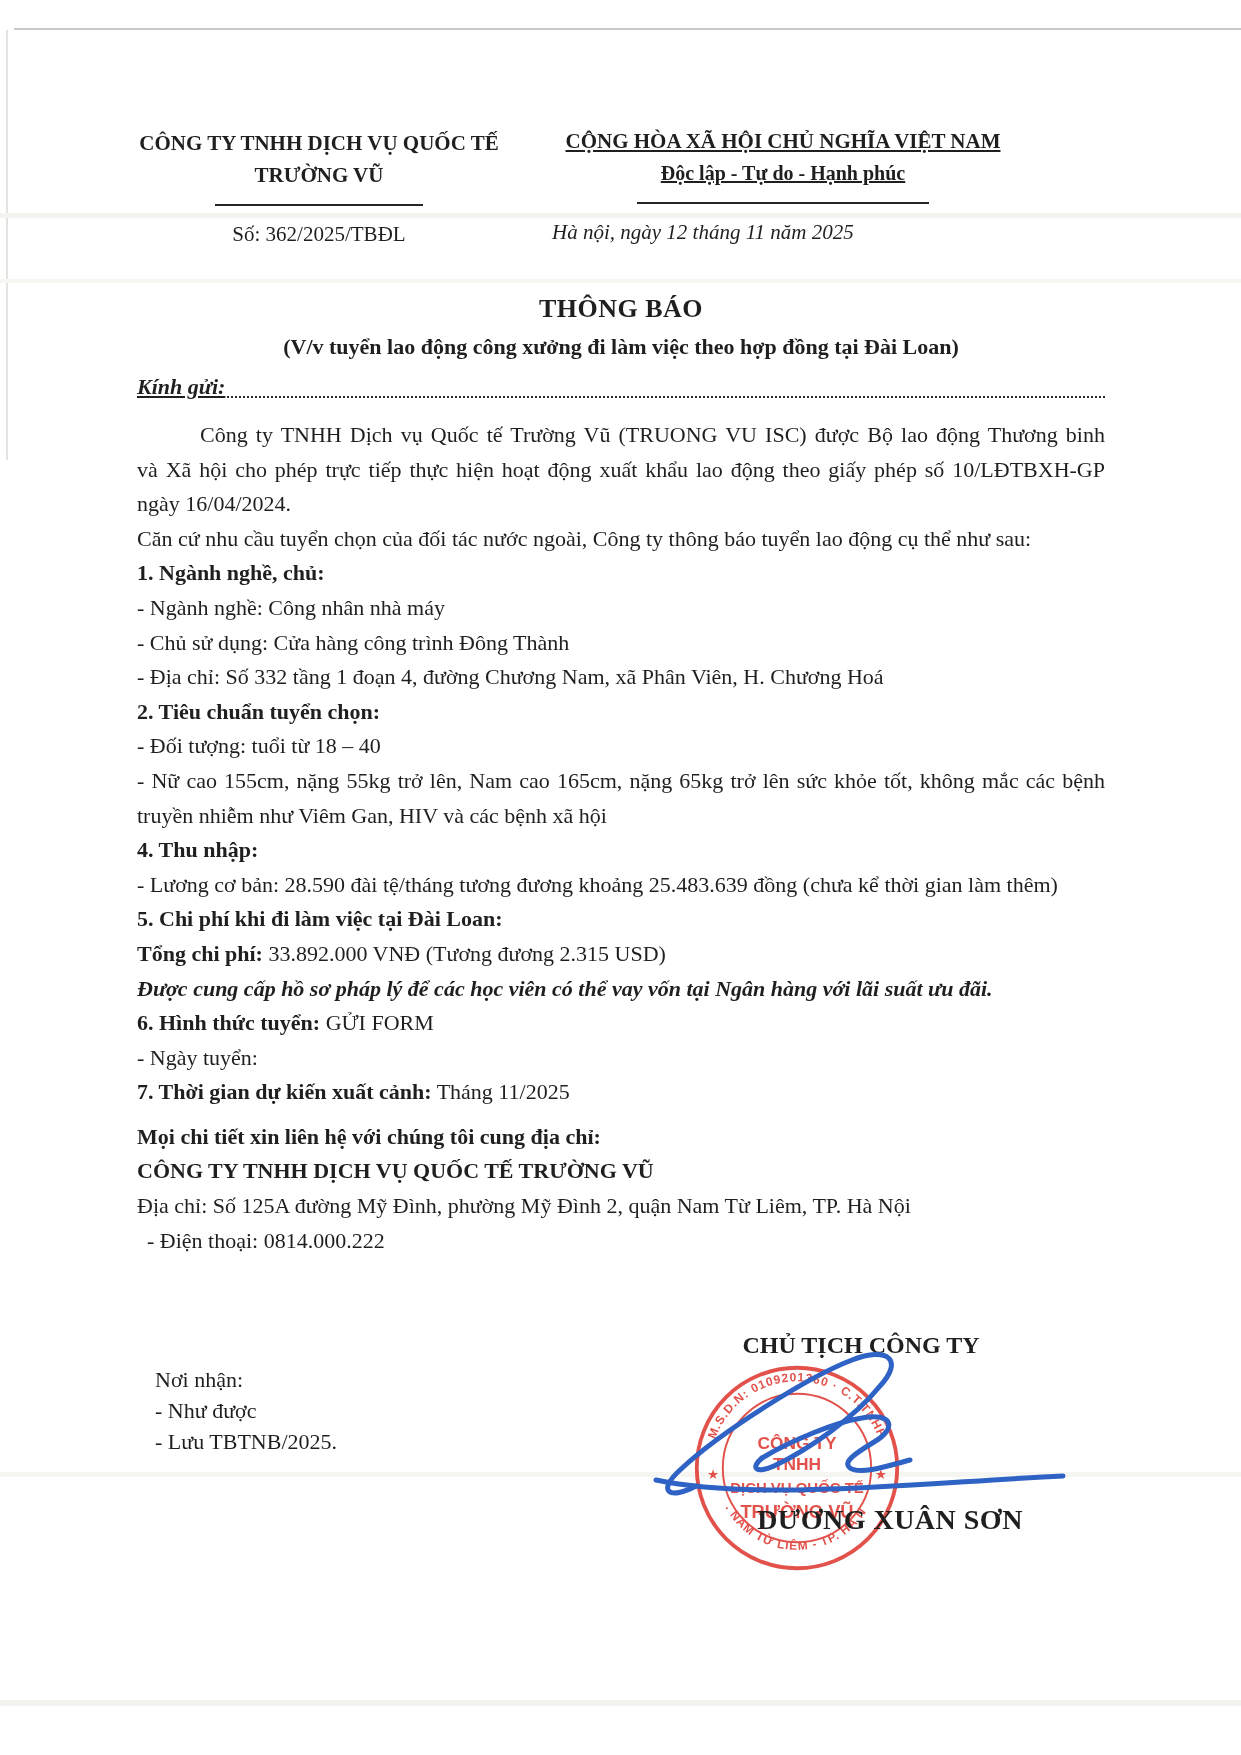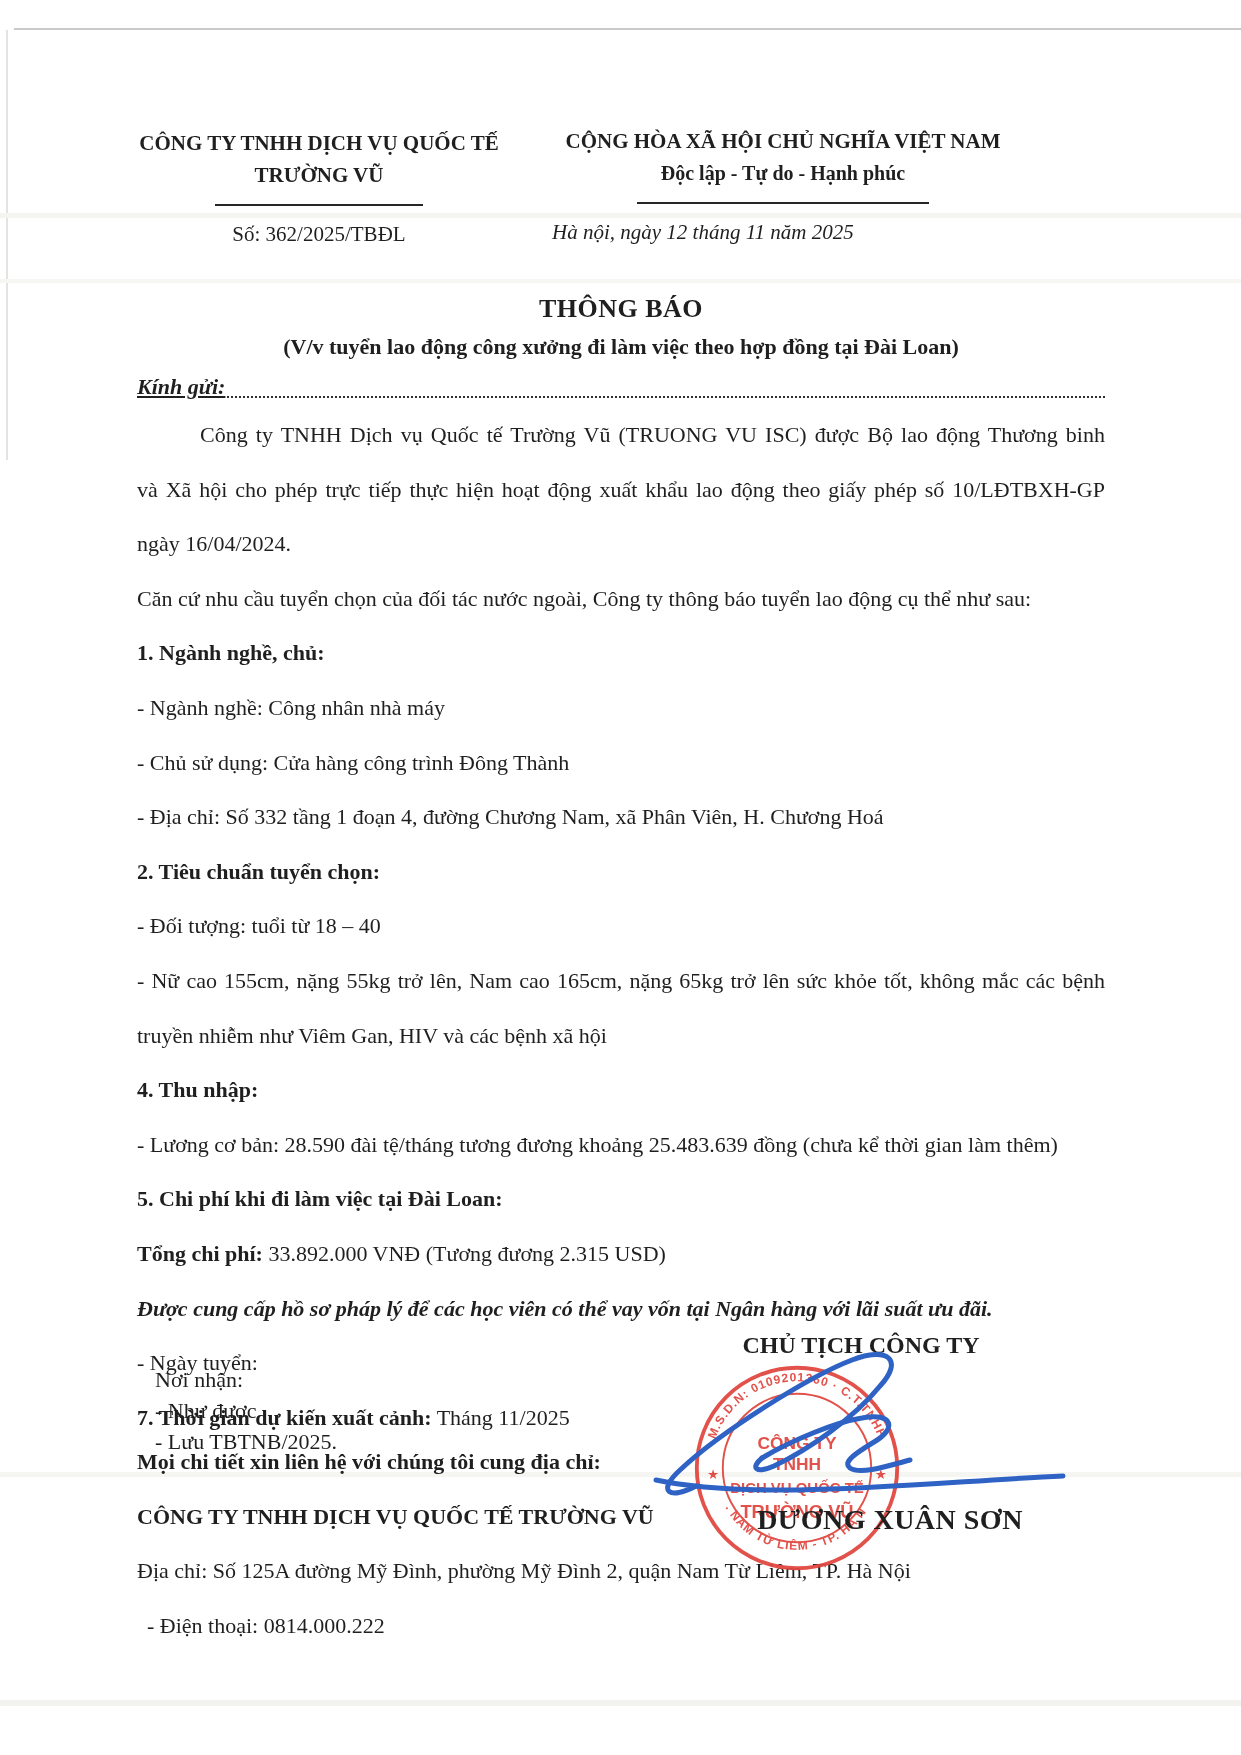--- a/index.html
+++ b/index.html
@@ -15,38 +15,38 @@
   .scan-topline{position:absolute;left:14px;top:28px;width:1227px;height:2px;background:#c9c9c9;}
   .scan-leftline{position:absolute;left:6px;top:30px;width:2px;height:430px;background:#e3e3e0;}
   .band{position:absolute;left:0;width:1241px;}
   .band1{top:213px;height:5px;background:#f4f4f1;}
   .band2{top:279px;height:4px;background:#f6f6f3;}
   .band3{top:1472px;height:5px;background:#f5f5f2;}
   .band4{top:1700px;height:6px;background:#f2f2ef;}
 
   
   .hdr-left{position:absolute;left:128px;top:128px;width:382px;text-align:center;}
-  .hdr-right{position:absolute;left:552px;top:126px;width:462px;text-align:center;}
+  .hdr-right{position:absolute;left:552px;top:126px;width:462px;text-align:center;text-decoration:underline;}
   .hdr-line1{font-weight:bold;font-size:21px;line-height:30px;text-align:center;}
   .hdr-line2{font-weight:bold;font-size:21px;line-height:34px;}
   .hdr-right .hdr-line2{font-size:20px;line-height:34px;}
   .hdr-rule{display:inline-block;height:0;border-bottom:2px solid #262626;}
   .rule-left{width:208px;margin-top:8px;}
   .rule-right{width:292px;margin-top:3px;}
   .doc-number{position:absolute;left:128px;top:222px;width:382px;text-align:center;font-size:21px;}
   .date-line{position:absolute;left:552px;top:220px;width:462px;font-size:21px;font-style:italic;}
 
   
   .body-col{position:absolute;left:137px;top:290px;width:968px;font-size:22px;line-height:35px;}
   .doc-title{text-align:center;font-weight:bold;font-size:26px;line-height:38px;letter-spacing:.5px;}
   .doc-subtitle{text-align:center;font-weight:bold;font-size:22px;line-height:37px;}
   .kinhgui-row{display:flex;align-items:flex-end;margin-top:4px;line-height:35px;}
   .kinhgui-label{font-weight:bold;font-style:italic;text-decoration:underline;white-space:nowrap;}
   .leader{flex:1;border-bottom:2px dotted #2c2c2c;margin-bottom:6px;margin-left:2px;}
-  .p-line{line-height:34.6px;margin-top:20px;}
+  .p-line{line-height:34.6px;}
   .just{text-align:justify;text-align-last:justify;}
   .indent{text-indent:63px;}
   .b{font-weight:bold;}
   .bi{font-weight:bold;font-style:italic;}
   .gap{margin-top:14px;}
   .contact-gap{margin-top:10px;}
   .phone{padding-left:10px;}
 
   
   .recipients{position:absolute;left:155px;top:1364px;font-size:22px;line-height:31px;}
@@ -105,20 +105,21 @@
     <div class="p-line">truyền nhiễm như Viêm Gan, HIV và các bệnh xã hội</div>
 
 
     <div class="p-line b">4. Thu nhập:</div>
     <div class="p-line">- Lương cơ bản: 28.590 đài tệ/tháng tương đương khoảng 25.483.639 đồng (chưa kể thời gian làm thêm)</div>
 
     <div class="p-line b">5. Chi phí khi đi làm việc tại Đài Loan:</div>
     <div class="p-line"><span class="b">Tổng chi phí:</span><span> 33.892.000 VNĐ (Tương đương 2.315 USD)</span></div>
     <div class="p-line bi">Được cung cấp hồ sơ pháp lý để các học viên có thể vay vốn tại Ngân hàng với lãi suất ưu đãi.</div>
 
+    <div class="p-line"><span class="b">6. Hình thức tuyển:</span><span> GỬI FORM</span></div>
     <div class="p-line">- Ngày tuyển:</div>
 
     <div class="p-line"><span class="b">7. Thời gian dự kiến xuất cảnh:</span><span> Tháng 11/2025</span></div>
 
     <div class="p-line b contact-gap">Mọi chi tiết xin liên hệ với chúng tôi cung địa chỉ:</div>
     <div class="p-line b">CÔNG TY TNHH DỊCH VỤ QUỐC TẾ TRƯỜNG VŨ</div>
     <div class="p-line">Địa chỉ: Số 125A đường Mỹ Đình, phường Mỹ Đình 2, quận Nam Từ Liêm, TP. Hà Nội</div>
     <div class="p-line phone">- Điện thoại: 0814.000.222</div>
   </div>
 

